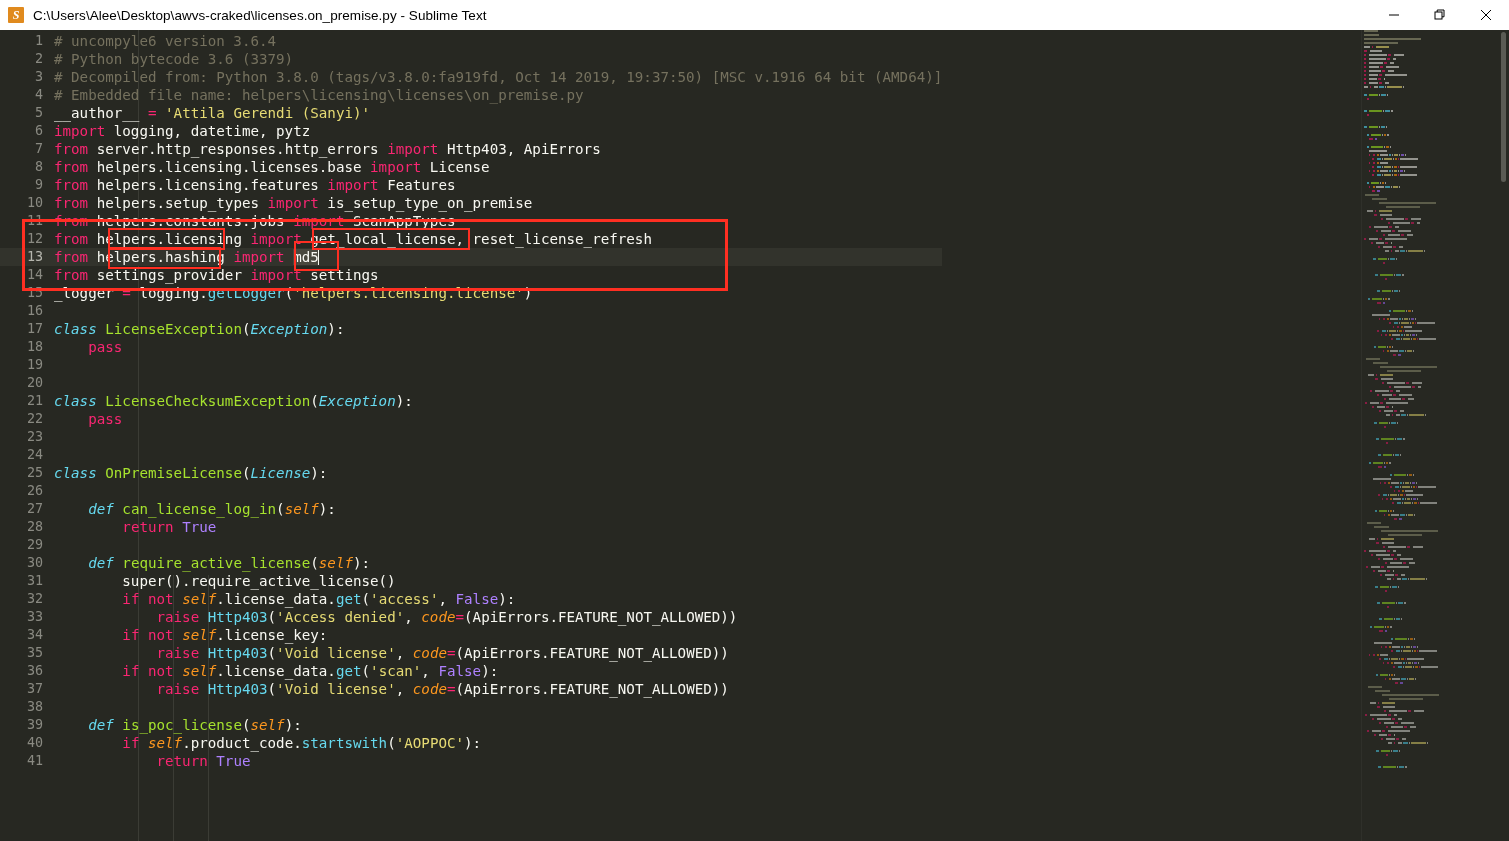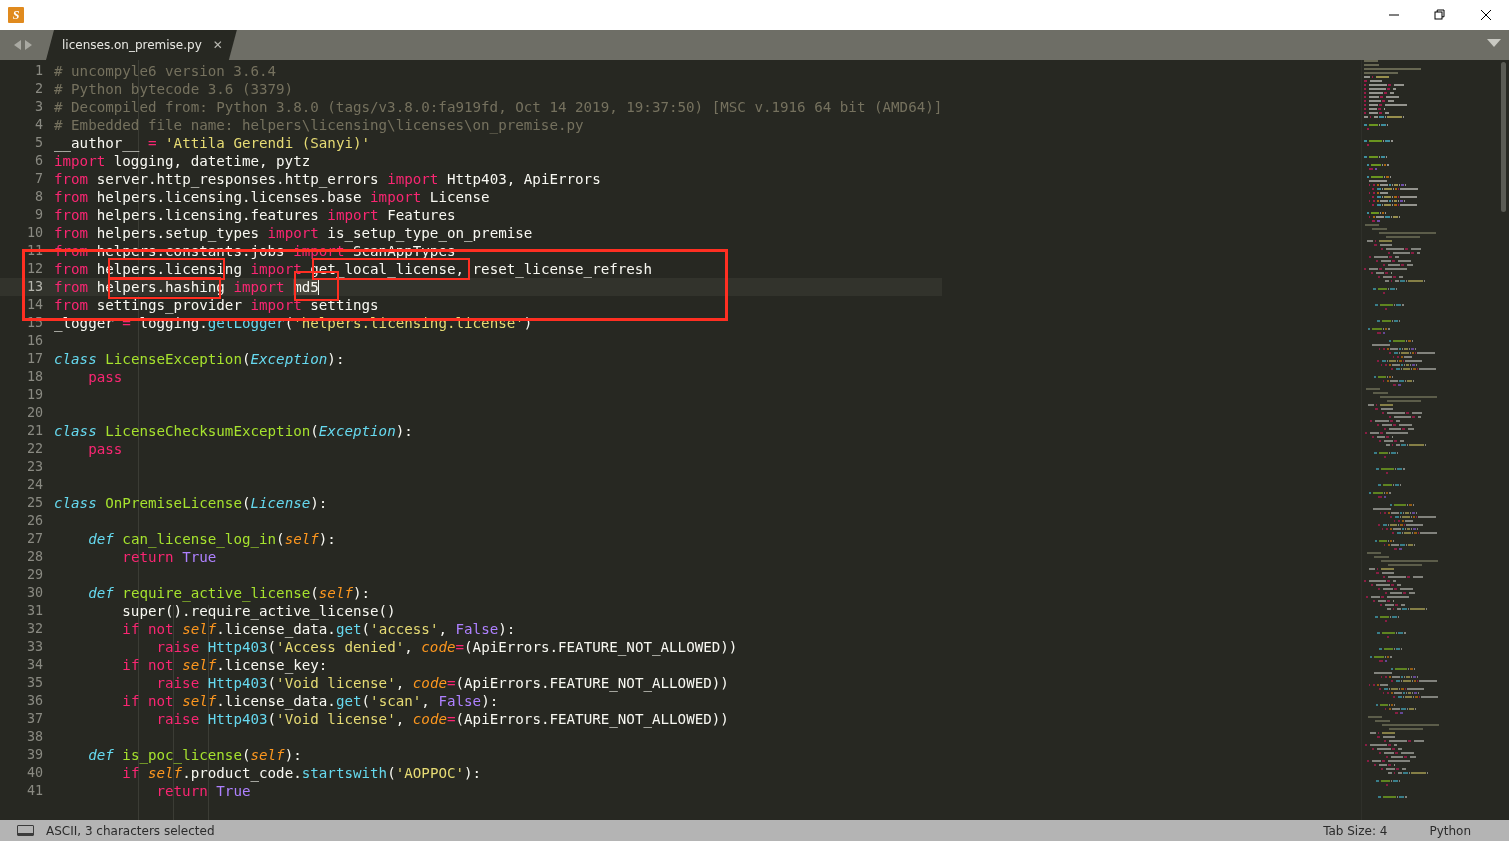--- a/index.html
+++ b/index.html
@@ -281,20 +281,21 @@
     font-family: "DejaVu Sans", "Liberation Sans", sans-serif;
   }
 </style>
 </head>
 <body>
 
 <div id="app">
 
   <div class="titlebar">
     <div class="app-icon">S</div>
+    <div class="title-text">C:\Users\Alee\Desktop\awvs-craked\licenses.on_premise.py - Sublime Text</div>
     <div class="winbtns">
       <div class="winbtn">
         <svg width="12" height="12" viewBox="0 0 12 12">
             <line x1="1" y1="6" x2="11" y2="6" stroke="#000" stroke-width="1"></line>
           </svg>
       </div>
       <div class="winbtn">
         <svg width="12" height="12" viewBox="0 0 12 12">
           <rect x="1" y="3" width="7" height="7" fill="none" stroke="#000" stroke-width="1"></rect>
           <polyline points="3.2,3 3.2,1 10,1 10,7.8 8,7.8" fill="none" stroke="#000" stroke-width="1"></polyline>
@@ -303,31 +304,20 @@
       <div class="winbtn close">
         <svg width="12" height="12" viewBox="0 0 12 12">
           <line x1="1" y1="1" x2="11" y2="11" stroke="currentColor" stroke-width="1"></line>
           <line x1="11" y1="1" x2="1" y2="11" stroke="currentColor" stroke-width="1"></line>
         </svg>
       </div>
     </div>
   </div>
 
 
-  <div class="tabbar">
-    <div class="navarrows">
-      <span class="tri-left"></span>
-      <span class="tri-right"></span>
-    </div>
-    <div class="tab">
-      <span class="tab-label">licenses.on_premise.py</span>
-      <span class="tab-close">✕</span>
-    </div>
-    <div class="tabmenu"></div>
-  </div>
 
   <div class="editor-wrap">
 
     <div class="code-pane">
       <div class="ig" style="left:138px;"></div>
       <div class="ig" style="left:173px; top:545px; bottom:0;"></div>
       <div class="ig" style="left:208px; top:545px; bottom:0;"></div>
       <div class="code" id="code-lines"><div class="line"><span class="gutter">1</span><span class="src"><span class="c"># uncompyle6 version 3.6.4</span></span></div><div class="line"><span class="gutter">2</span><span class="src"><span class="c"># Python bytecode 3.6 (3379)</span></span></div><div class="line"><span class="gutter">3</span><span class="src"><span class="c"># Decompiled from: Python 3.8.0 (tags/v3.8.0:fa919fd, Oct 14 2019, 19:37:50) [MSC v.1916 64 bit (AMD64)]</span></span></div><div class="line"><span class="gutter">4</span><span class="src"><span class="c"># Embedded file name: helpers\licensing\licenses\on_premise.py</span></span></div><div class="line"><span class="gutter">5</span><span class="src"><span class="p">__author__</span><span class="p"> </span><span class="k">=</span><span class="p"> </span><span class="s">'Attila Gerendi (Sanyi)'</span></span></div><div class="line"><span class="gutter">6</span><span class="src"><span class="k">import</span><span class="p"> logging, datetime, pytz</span></span></div><div class="line"><span class="gutter">7</span><span class="src"><span class="k">from</span><span class="p"> server.http_responses.http_errors </span><span class="k">import</span><span class="p"> Http403, ApiErrors</span></span></div><div class="line"><span class="gutter">8</span><span class="src"><span class="k">from</span><span class="p"> helpers.licensing.licenses.base </span><span class="k">import</span><span class="p"> License</span></span></div><div class="line"><span class="gutter">9</span><span class="src"><span class="k">from</span><span class="p"> helpers.licensing.features </span><span class="k">import</span><span class="p"> Features</span></span></div><div class="line"><span class="gutter">10</span><span class="src"><span class="k">from</span><span class="p"> helpers.setup_types </span><span class="k">import</span><span class="p"> is_setup_type_on_premise</span></span></div><div class="line"><span class="gutter">11</span><span class="src"><span class="k">from</span><span class="p"> helpers.constants.jobs </span><span class="k">import</span><span class="p"> ScanAppTypes</span></span></div><div class="line"><span class="gutter">12</span><span class="src"><span class="k">from</span><span class="p"> helpers.licensing </span><span class="k">import</span><span class="p"> get_local_license, reset_license_refresh</span></span></div><div class="line active"><span class="gutter">13</span><span class="src"><span class="k">from</span><span class="p"> helpers.hashing </span><span class="k">import</span><span class="p"> </span><span class="sel">md5</span><span class="caret"></span></span></div><div class="line"><span class="gutter">14</span><span class="src"><span class="k">from</span><span class="p"> settings_provider </span><span class="k">import</span><span class="p"> settings</span></span></div><div class="line"><span class="gutter">15</span><span class="src"><span class="p">_logger</span><span class="p"> </span><span class="k">=</span><span class="p"> logging.</span><span class="meth">getLogger</span><span class="p">(</span><span class="s">'helpers.licensing.license'</span><span class="p">)</span></span></div><div class="line"><span class="gutter">16</span><span class="src"></span></div><div class="line"><span class="gutter">17</span><span class="src"><span class="it">class</span><span class="p"> </span><span class="f">LicenseException</span><span class="p">(</span><span class="it">Exception</span><span class="p">):</span></span></div><div class="line"><span class="gutter">18</span><span class="src"><span class="p">    </span><span class="k">pass</span></span></div><div class="line"><span class="gutter">19</span><span class="src"></span></div><div class="line"><span class="gutter">20</span><span class="src"></span></div><div class="line"><span class="gutter">21</span><span class="src"><span class="it">class</span><span class="p"> </span><span class="f">LicenseChecksumException</span><span class="p">(</span><span class="it">Exception</span><span class="p">):</span></span></div><div class="line"><span class="gutter">22</span><span class="src"><span class="p">    </span><span class="k">pass</span></span></div><div class="line"><span class="gutter">23</span><span class="src"></span></div><div class="line"><span class="gutter">24</span><span class="src"></span></div><div class="line"><span class="gutter">25</span><span class="src"><span class="it">class</span><span class="p"> </span><span class="f">OnPremiseLicense</span><span class="p">(</span><span class="it">License</span><span class="p">):</span></span></div><div class="line"><span class="gutter">26</span><span class="src"></span></div><div class="line"><span class="gutter">27</span><span class="src"><span class="p">    </span><span class="it">def</span><span class="p"> </span><span class="f">can_license_log_in</span><span class="p">(</span><span class="par">self</span><span class="p">):</span></span></div><div class="line"><span class="gutter">28</span><span class="src"><span class="p">        </span><span class="k">return</span><span class="p"> </span><span class="n">True</span></span></div><div class="line"><span class="gutter">29</span><span class="src"></span></div><div class="line"><span class="gutter">30</span><span class="src"><span class="p">    </span><span class="it">def</span><span class="p"> </span><span class="f">require_active_license</span><span class="p">(</span><span class="par">self</span><span class="p">):</span></span></div><div class="line"><span class="gutter">31</span><span class="src"><span class="p">        super().require_active_license()</span></span></div><div class="line"><span class="gutter">32</span><span class="src"><span class="p">        </span><span class="k">if</span><span class="p"> </span><span class="k">not</span><span class="p"> </span><span class="par">self</span><span class="p">.license_data.</span><span class="meth">get</span><span class="p">(</span><span class="s">'access'</span><span class="p">, </span><span class="n">False</span><span class="p">):</span></span></div><div class="line"><span class="gutter">33</span><span class="src"><span class="p">            </span><span class="k">raise</span><span class="p"> </span><span class="meth">Http403</span><span class="p">(</span><span class="s">'Access denied'</span><span class="p">, </span><span class="par">code</span><span class="k">=</span><span class="p">(ApiErrors.FEATURE_NOT_ALLOWED))</span></span></div><div class="line"><span class="gutter">34</span><span class="src"><span class="p">        </span><span class="k">if</span><span class="p"> </span><span class="k">not</span><span class="p"> </span><span class="par">self</span><span class="p">.license_key:</span></span></div><div class="line"><span class="gutter">35</span><span class="src"><span class="p">            </span><span class="k">raise</span><span class="p"> </span><span class="meth">Http403</span><span class="p">(</span><span class="s">'Void license'</span><span class="p">, </span><span class="par">code</span><span class="k">=</span><span class="p">(ApiErrors.FEATURE_NOT_ALLOWED))</span></span></div><div class="line"><span class="gutter">36</span><span class="src"><span class="p">        </span><span class="k">if</span><span class="p"> </span><span class="k">not</span><span class="p"> </span><span class="par">self</span><span class="p">.license_data.</span><span class="meth">get</span><span class="p">(</span><span class="s">'scan'</span><span class="p">, </span><span class="n">False</span><span class="p">):</span></span></div><div class="line"><span class="gutter">37</span><span class="src"><span class="p">            </span><span class="k">raise</span><span class="p"> </span><span class="meth">Http403</span><span class="p">(</span><span class="s">'Void license'</span><span class="p">, </span><span class="par">code</span><span class="k">=</span><span class="p">(ApiErrors.FEATURE_NOT_ALLOWED))</span></span></div><div class="line"><span class="gutter">38</span><span class="src"></span></div><div class="line"><span class="gutter">39</span><span class="src"><span class="p">    </span><span class="it">def</span><span class="p"> </span><span class="f">is_poc_license</span><span class="p">(</span><span class="par">self</span><span class="p">):</span></span></div><div class="line"><span class="gutter">40</span><span class="src"><span class="p">        </span><span class="k">if</span><span class="p"> </span><span class="par">self</span><span class="p">.product_code.</span><span class="meth">startswith</span><span class="p">(</span><span class="s">'AOPPOC'</span><span class="p">):</span></span></div><div class="line"><span class="gutter">41</span><span class="src"><span class="p">            </span><span class="k">return</span><span class="p"> </span><span class="n">True</span></span></div></div>
 
       <div id="annots">
@@ -1533,22 +1523,14 @@
             <span class="mm-seg" style="width: 13.2px; background: rgb(110, 155, 32); opacity: 0.8;"></span>
             <span class="mm-seg" style="width: 1px; background: rgb(154, 154, 149); opacity: 0.8;"></span>
             <span class="mm-seg" style="width: 4.95px; background: rgb(63, 147, 165); opacity: 0.8;"></span>
             <span class="mm-seg" style="width: 1.1px; background: rgb(154, 154, 149); opacity: 0.8;"></span>
           </div>
         </div>
       <div class="mm-scroll"></div>
     </div>
   </div>
 
-  <div class="statusbar">
-    <div class="sb-icon"></div>
-    <div class="sb-left">ASCII, 3 characters selected</div>
-    <div class="sb-right">
-      <div>Tab Size: 4</div>
-      <div>Python</div>
-    </div>
-  </div>
 
 </div>
 
 </body></html>

